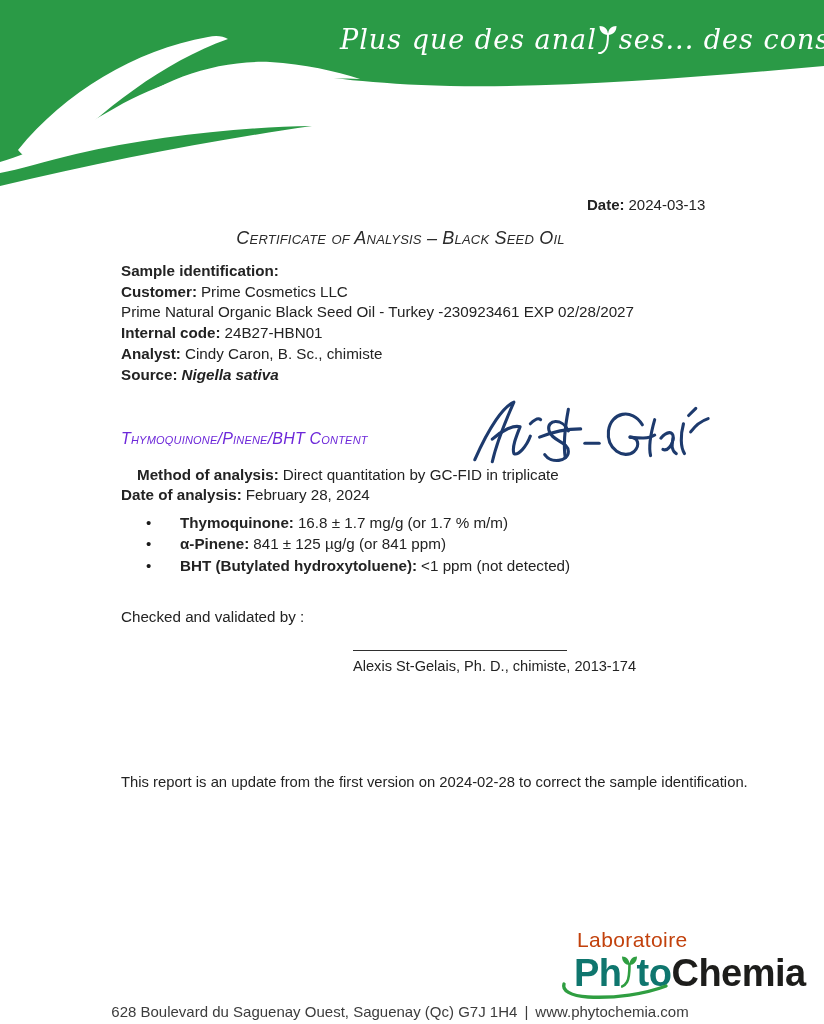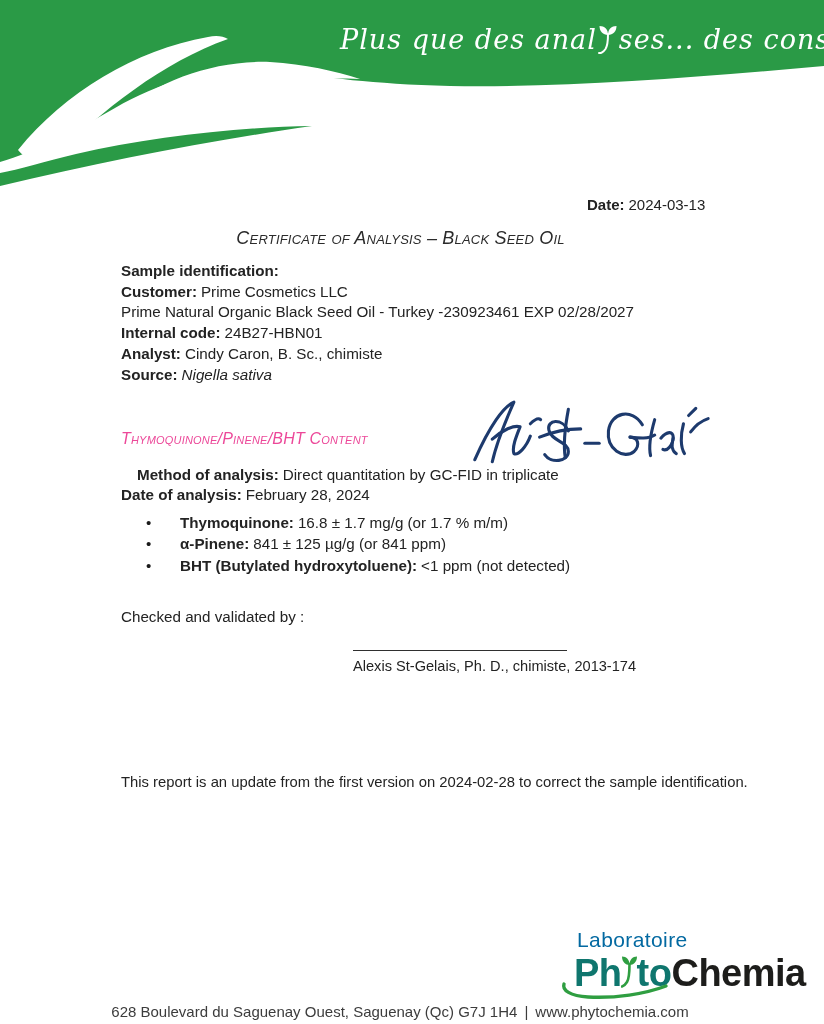--- a/index.html
+++ b/index.html
@@ -34,26 +34,26 @@
   .doc-title {
     top: 228px; left: 0; width: 761px; text-align: center;
     font-size: 18px; font-style: italic; font-variant: small-caps;
     letter-spacing: 0.2px; color: #2b2b2b; margin-left: 20px;
   }
 
   
   .info-block { top: 261px; left: 121px; font-size: 15.2px; line-height: 20.7px; }
 
   .lbl { font-weight: 700; padding-right: 4px; }
-  .it { font-style: italic; }
+  .it { font-style: italic; font-weight: bold; }
 
   
   .section-heading {
     top: 430px; left: 121px; font-size: 16px; font-style: italic;
-    font-variant: small-caps; letter-spacing: 0.2px; color: #ec4899;
+    font-variant: small-caps; letter-spacing: 0.2px; color: #6d28d9;
   }
   .signature { top: 396px; left: 468px; width: 248px; height: 74px; }
 
   .method-line { top: 466px; left: 137px; font-size: 15.2px; }
   .analysis-date-line { top: 486px; left: 121px; font-size: 15.2px; }
 
   .results { top: 514px; left: 146px; font-size: 15.2px; }
   .result-row { height: 21.4px; }
   .result-row .bullet { display: inline-block; width: 34px; color: #1a1a1a; }
 
@@ -62,21 +62,21 @@
   .validator-name { top: 658px; left: 353px; font-size: 14.6px; }
 
   .note-text {
     top: 722px; left: 121px; width: 606px;
     font-size: 14.8px; font-style: italic; line-height: 21px; color: #2e2e2e;
   }
   .update-text { top: 774px; left: 121px; width: 640px; font-size: 14.8px; }
 
   
   .logo-block { top: 928px; left: 560px; width: 236px; }
-  .logo-line1 { font-size: 21px; color: #0369a1; letter-spacing: 0.4px; padding-left: 17px; }
+  .logo-line1 { font-size: 21px; color: #c2410c; letter-spacing: 0.4px; padding-left: 17px; }
   .logo-line2 { font-size: 38px; font-weight: 700; letter-spacing: -0.5px; line-height: 36px; padding-left: 14px; white-space: nowrap; }
   .logo-green { color: #0f766e; }
   .logo-dark { color: #1d1d1b; }
   .logo-sprout { display: inline-block; vertical-align: -2px; margin: 0 -1px; }
   .logo-swoosh { position: absolute; left: 0; top: 52px; }
 
   
   .footer-line {
     top: 1003px; left: 0; width: 800px; text-align: center;
     font-size: 15px; color: #3c3c3c; white-space: nowrap;

